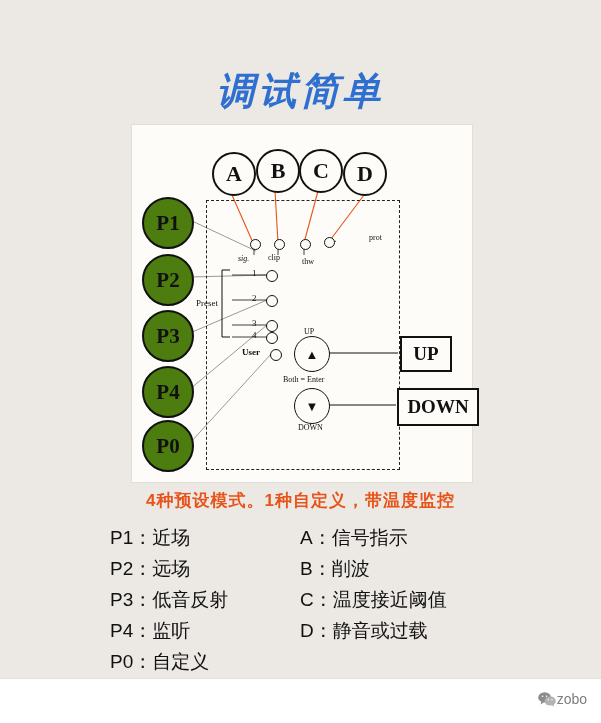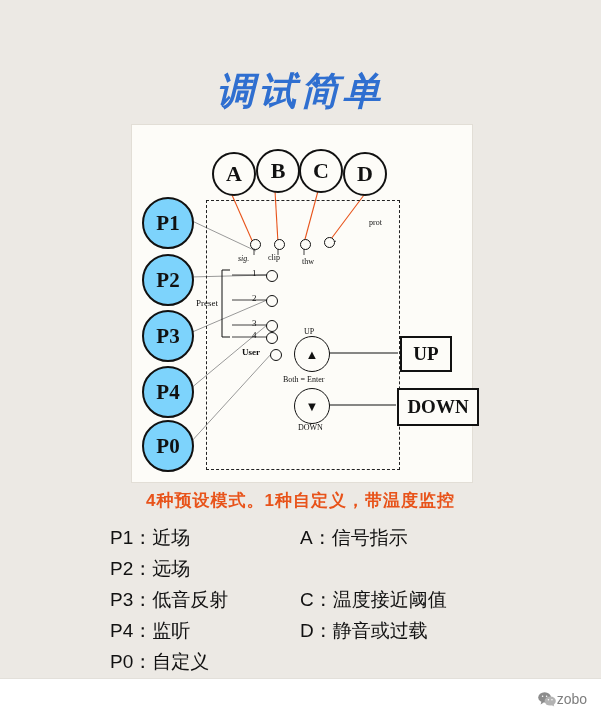--- a/index.html
+++ b/index.html
@@ -65,21 +65,21 @@
     font-family: "Liberation Serif", serif;
   }
   
   .p-circle {
     position: absolute;
     left: 10px;
     width: 48px;
     height: 48px;
     border-radius: 50%;
     border: 2px solid #111;
-    background: #7dd3fc;
+    background: #4d7c0f;
     color: #111;
     font-size: 21px;
     font-weight: bold;
     display: flex;
     align-items: center;
     justify-content: center;
     font-family: "Liberation Serif", serif;
   }
   .btn-box {
     position: absolute;
@@ -263,21 +263,21 @@
     <div class="p-circle" style="top:295px;">P0</div>
 
     <div class="led" style="left:118px; top:114px;"></div>
     <div class="led" style="left:142px; top:114px;"></div>
     <div class="led" style="left:168px; top:114px;"></div>
     <div class="led" style="left:192px; top:112px;"></div>
 
     <div class="tiny-label" style="left:106px; top:129px;font-style:italic;">sig.</div>
     <div class="tiny-label" style="left:136px; top:128px;text-align:center;">clip</div>
     <div class="tiny-label" style="left:170px; top:132px;">thw</div>
-    <div class="tiny-label" style="left:206px; top:93px;padding-left:31px;">prot</div>
+    <div class="tiny-label" style="left:206px; top:108px;padding-left:31px;">prot</div>
 
     <div class="port" style="left:134px; top:145px;"></div>
     <div class="port" style="left:134px; top:170px;"></div>
     <div class="port" style="left:134px; top:195px;"></div>
     <div class="port" style="left:134px; top:207px;"></div>
     <div class="port" style="left:138px; top:224px;"></div>
 
     <div class="sm-label" style="left:120px; top:143px;">1</div>
     <div class="sm-label" style="left:120px; top:168px;">2</div>
     <div class="sm-label" style="left:120px; top:193px;">3</div>
@@ -299,20 +299,21 @@
 
   <div class="caption">4种预设模式。1种自定义，带温度监控</div>
 
   <div class="legend">
     <div class="legend-row">
       <div class="legend-col col-left">P1：近场</div>
       <div class="legend-col col-right">A：信号指示</div>
     </div>
     <div class="legend-row">
       <div class="legend-col col-left">P2：远场</div>
+      <div class="legend-col col-right">B：削波</div>
     </div>
     <div class="legend-row">
       <div class="legend-col col-left">P3：低音反射</div>
       <div class="legend-col col-right">C：温度接近阈值</div>
     </div>
     <div class="legend-row">
       <div class="legend-col col-left">P4：监听</div>
       <div class="legend-col col-right">D：静音或过载</div>
     </div>
     <div class="legend-row">

